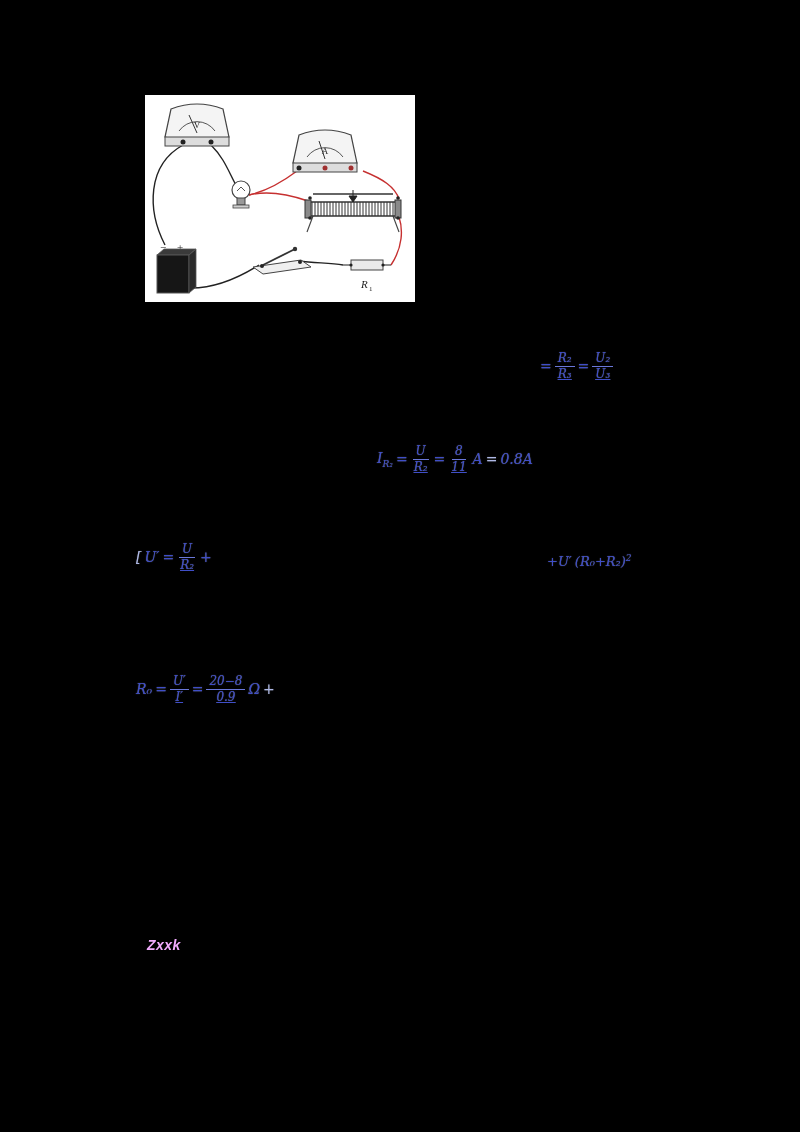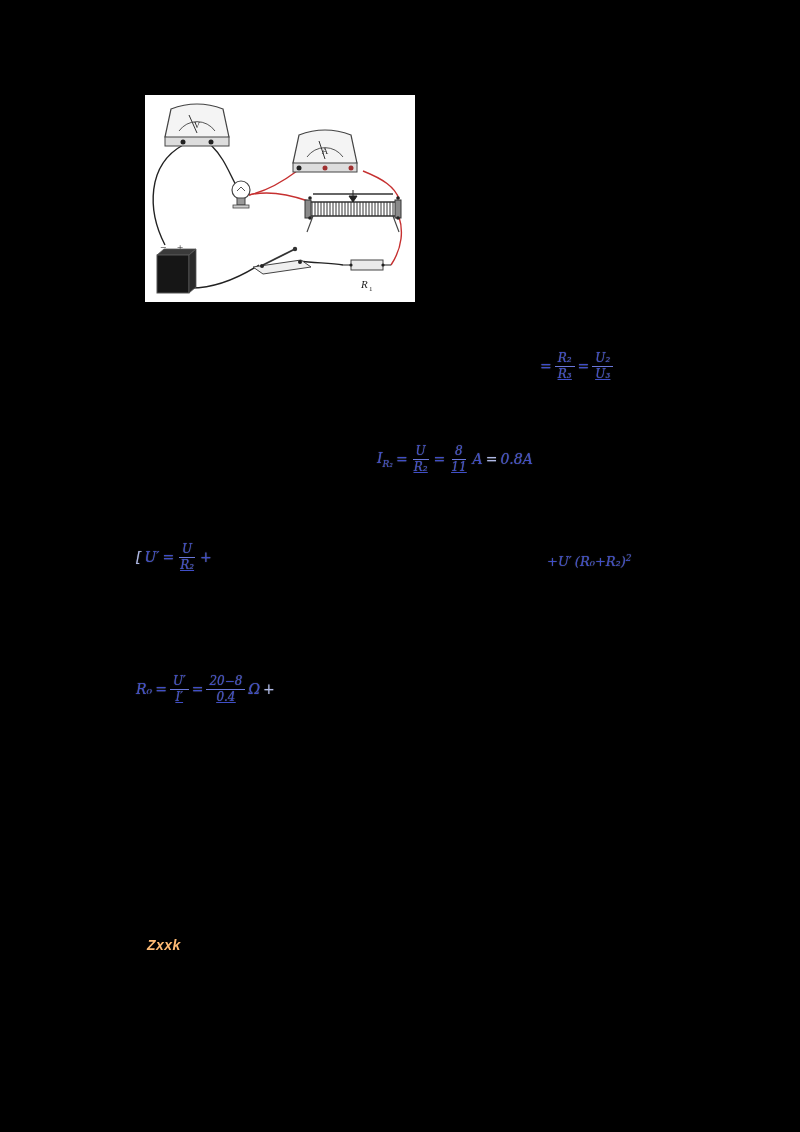--- a/index.html
+++ b/index.html
@@ -35,21 +35,21 @@
   .formula sub{font-size:9px;font-style:italic;}
   .formula sup{font-size:9px;}
   .formula .lt{color:#aeb8e6;}
   #f1{left:540px;top:352px;}
   #f2{left:377px;top:445px;}
   #f3{left:136px;top:543px;}
   #f4{left:547px;top:553px;font-size:13px;}
   #f5{left:136px;top:635px;margin-top:40px;}
   .watermark{
     position:absolute;left:147px;top:937px;
-    color:#fdba74;
+    color:#f0abfc;
     font-family:"Liberation Sans", sans-serif;
     font-weight:bold;font-style:italic;
     font-size:14px;letter-spacing:0.5px;
     text-decoration:none;
   }
 </style>
 </head>
 <body>
 
 <div class="page">
@@ -193,21 +193,21 @@
   <div class="formula" id="f5">
     <span>R₀</span>
     <span>=</span>
     <span class="frac">
       <span class="num">U′</span>
       <span class="den">I′</span>
     </span>
     <span>=</span>
     <span class="frac">
       <span class="num">20−8</span>
-      <span class="den">0.4</span>
+      <span class="den">0.9</span>
     </span>
     <span>Ω</span>
     <span class="lt">+</span>
   </div>
 
   <a href="#" class="watermark">Zxxk</a>
 
 </div>
 
 </body></html>

